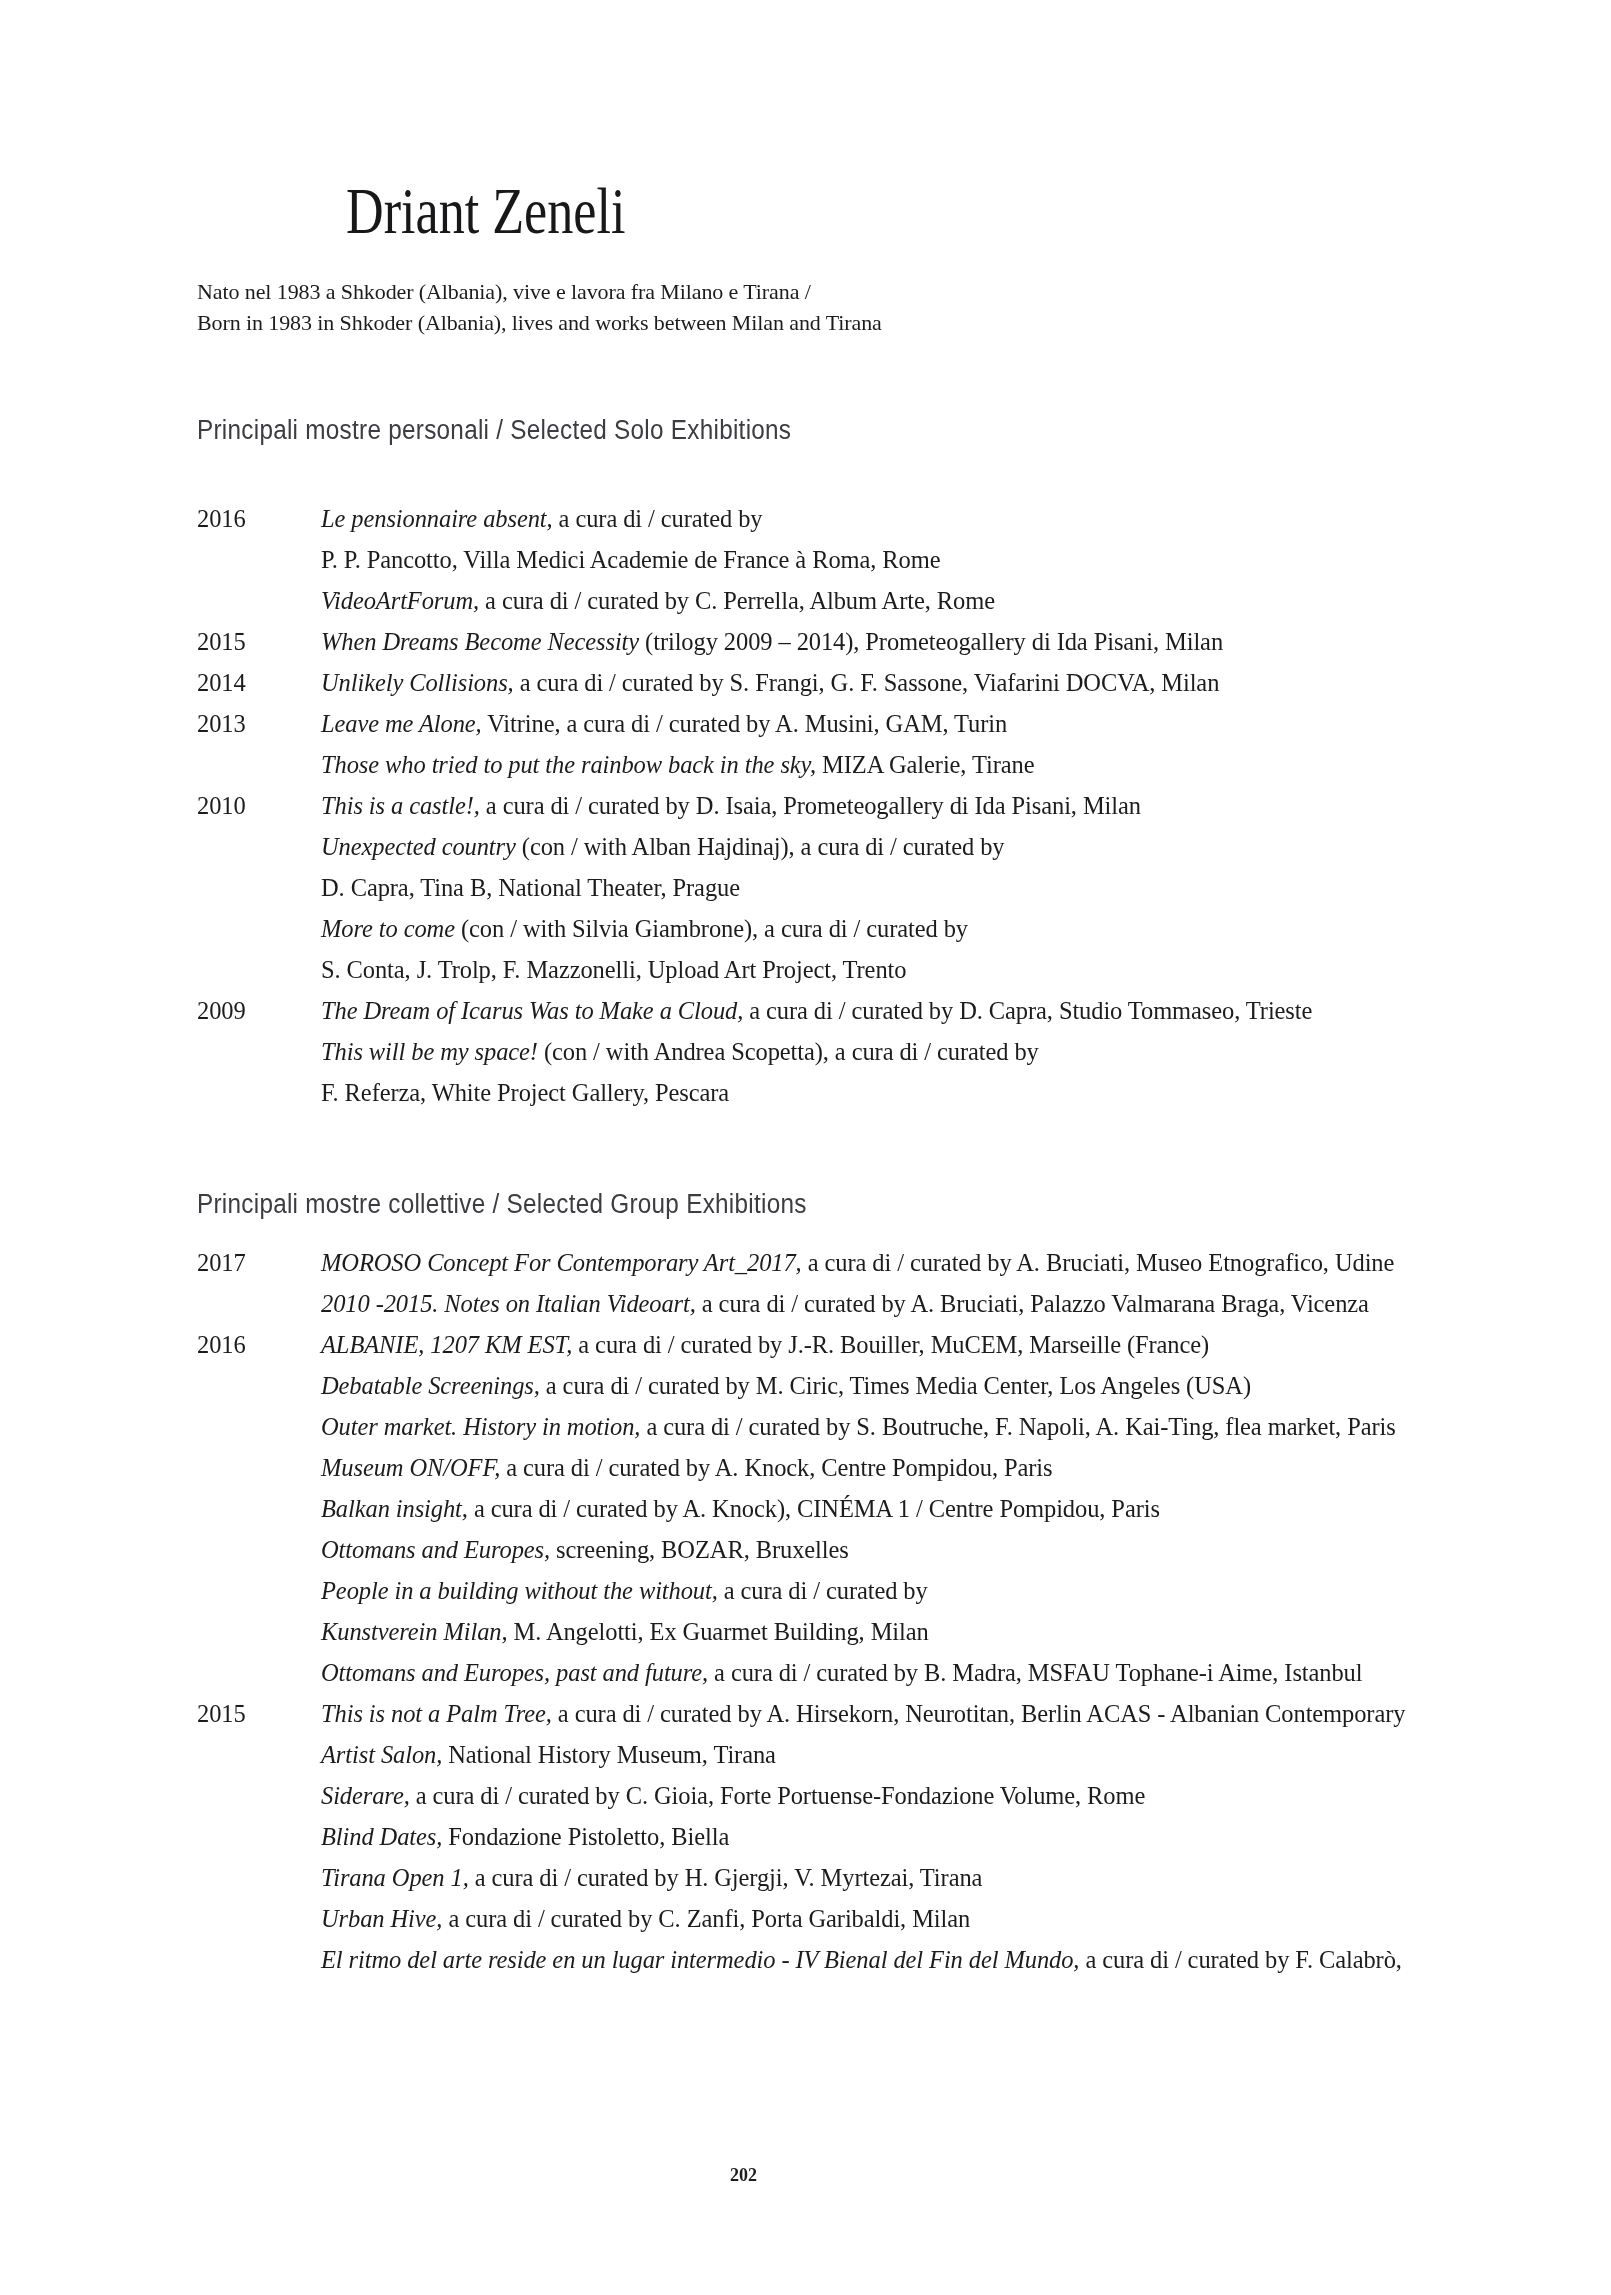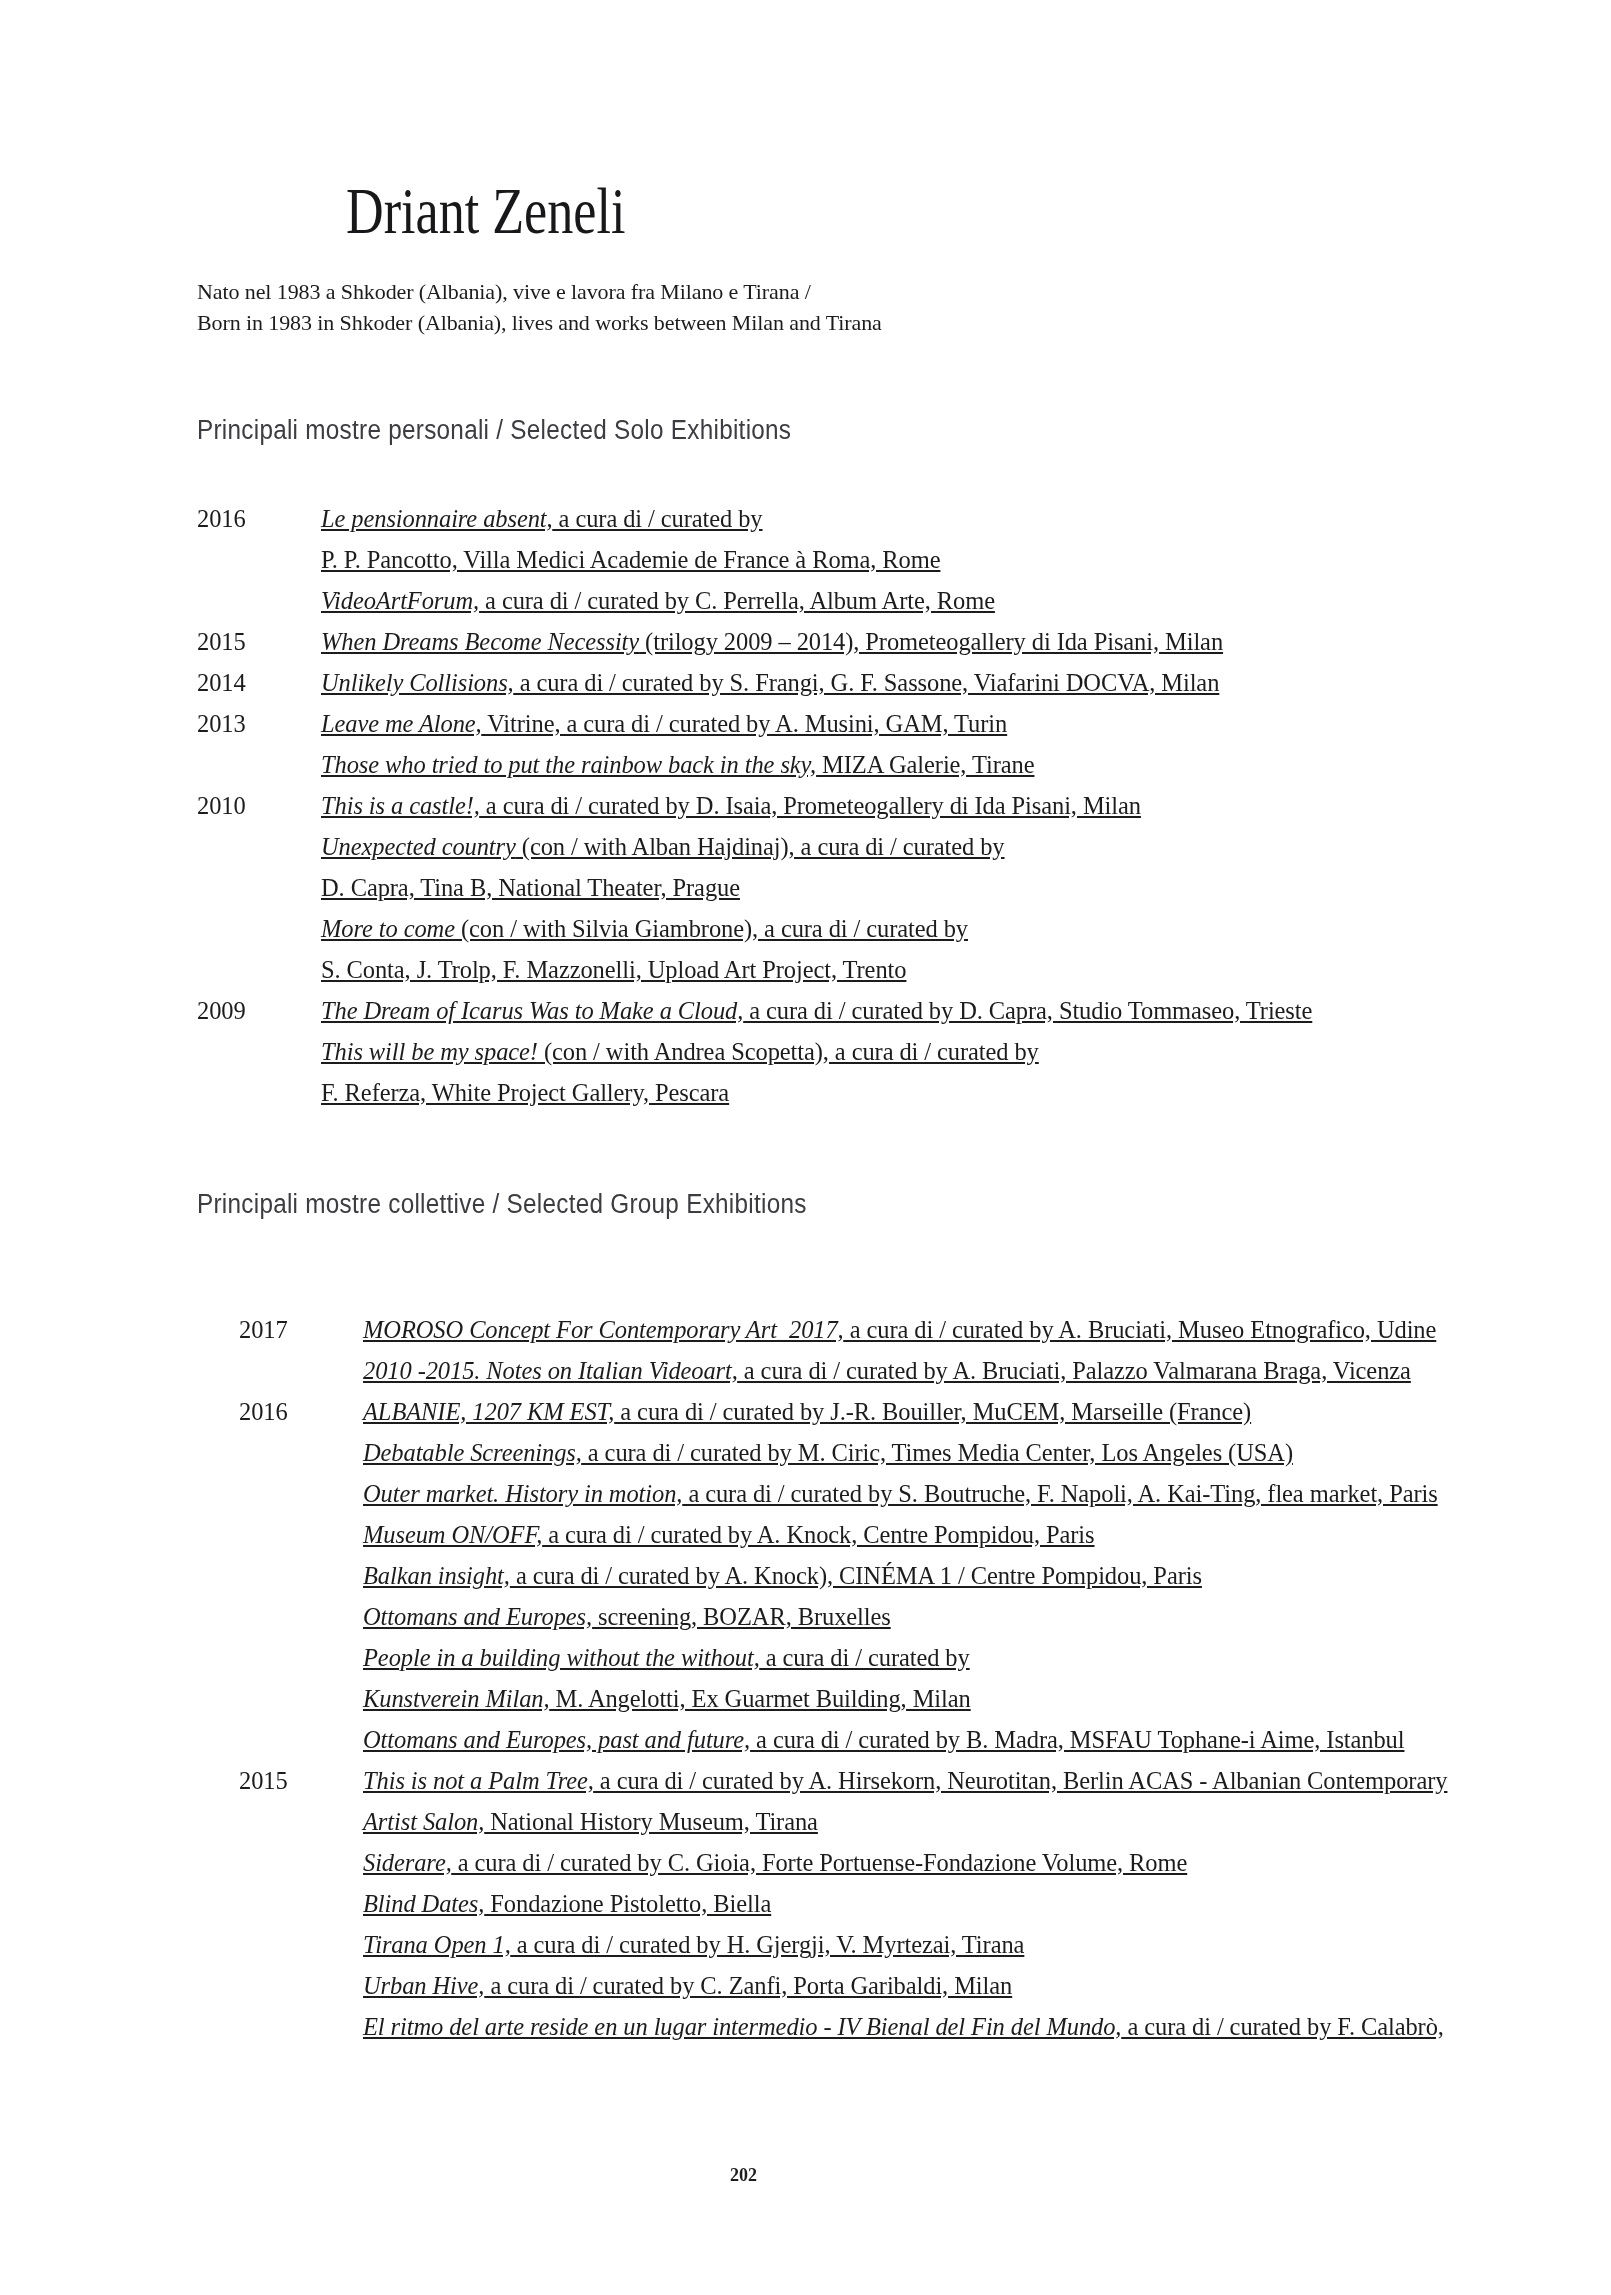--- a/index.html
+++ b/index.html
@@ -54,24 +54,24 @@
   .heading-group { top: 1190px; }
   .rows {
     position: absolute;
     left: 197px;
     font-size: 24.5px;
     line-height: 41px;
     letter-spacing: -0.1px;
     white-space: nowrap;
   }
   .rows-solo  { top: 498px; }
-  .rows-group { top: 1309px; margin-left: 42px; }
+  .rows-group { top: 1242px; }
   .row { position: relative; height: 41px; }
   .year { position: absolute; left: 0; top: 0; }
-  .entry { display: block; margin-left: 124px; text-decoration: underline; }
+  .entry { display: block; margin-left: 124px; }
   .entry .it { font-style: italic; }
   .pagenum {
     position: absolute;
     left: 197px;
     top: 2165px;
     width: 1093px;
     text-align: center;
     font-size: 18px;
     font-weight: bold;
     color: #1c1c1e;

